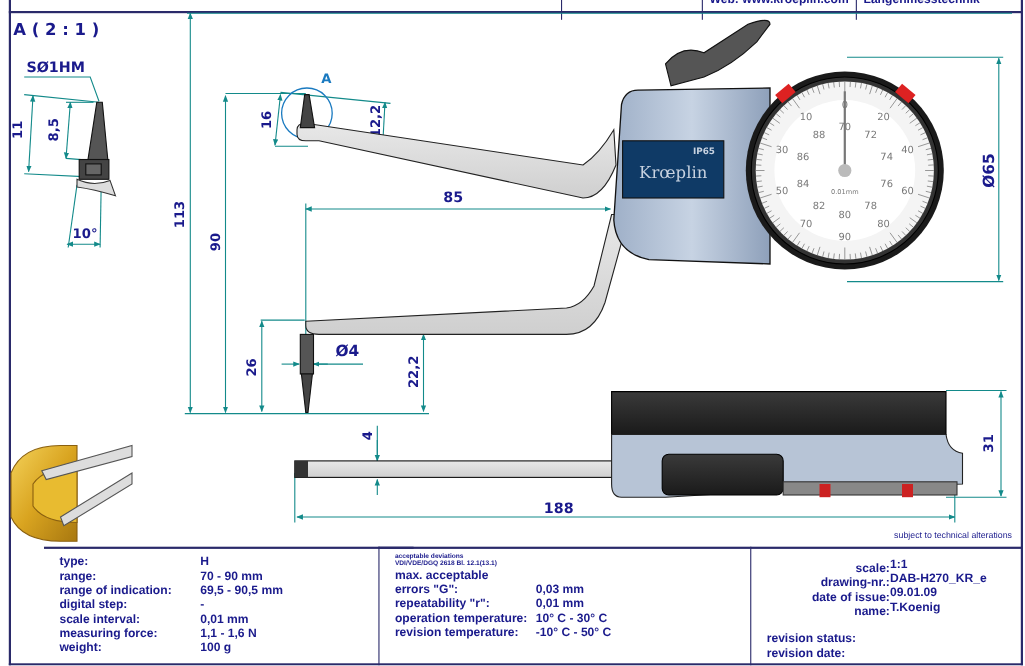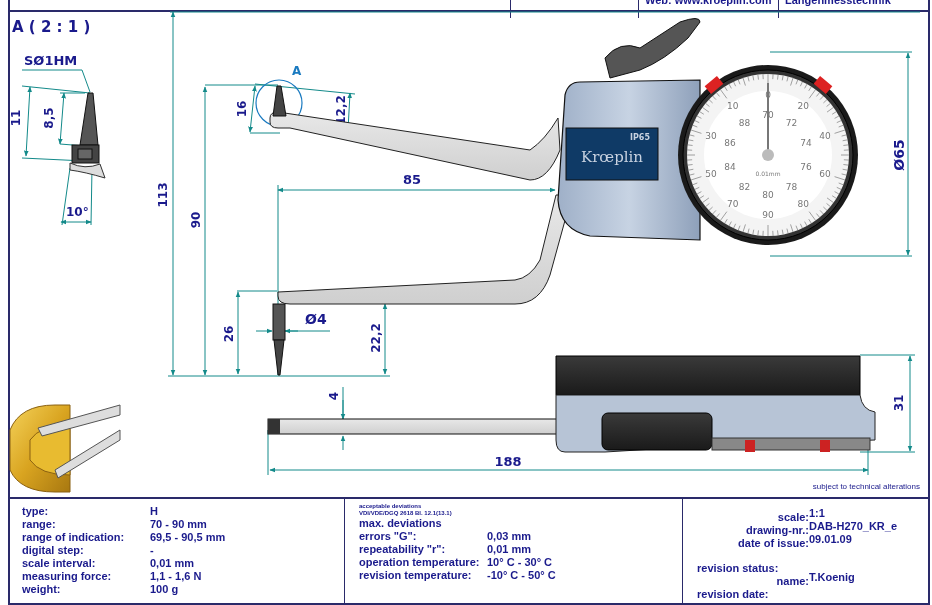--- a/index.html
+++ b/index.html
@@ -11,21 +11,21 @@
   .top-box span { display:block; padding-left: 6px; margin-top:-3px; }
   #drawing { position: absolute; left: 0; top: 0; }
   .dim { font-family: "DejaVu Sans", sans-serif; font-weight: bold; fill: #1a1a8c; }
   .note { position: absolute; right: 12px; top: 482px; font-size: 8px; color: #1a1a8c; }
   .tb { position: absolute; top: 497px; height: 108px; border-top: 2px solid #2a2a6a; box-sizing: border-box; }
   .tb1 { left: 8px; width: 336px; }
   .tb2 { left: 344px; width: 338px; border-left: 1.5px solid #2a2a6a; }
   .tb3 { left: 682px; width: 248px; border-left: 1.5px solid #2a2a6a; }
   .row { display: flex; font-weight: bold; color: #1a1a8c; font-size: 11px; line-height: 13px; }
   .tb1 .row .k { width: 128px; padding-left: 14px; }
-  .tb1 { padding-top: 6px; }
+  .tb1 { padding-top: 6px; margin-left: 32px; }
   .tb2 { padding-top: 4px; padding-left: 14px; }
   .small { font-size: 6px; line-height: 7px; color: #1a1a8c; font-weight: bold; }
   .tb2 .row .k { width: 128px; }
   .tb3 { padding-top: 12px; padding-left: 14px; }
   .tb3 .row .k { width: 112px; text-align: right; }
   .tb3 .row .v { margin-top: -4px; }
   .bottom-line { position:absolute; left:8px; top:603px; width:922px; height:2px; background:#2a2a6a; }
 </style>
 </head>
 <body>
@@ -337,21 +337,21 @@
     </div>
   <div class="row">
       <div class="k">weight:</div>
       <div class="v">100 g</div>
     </div>
 </div>
 
 <div class="tb tb2">
   <div class="small">acceptable deviations</div>
   <div class="small">VDI/VDE/DGQ 2618 Bl. 12.1(13.1)</div>
-  <div class="row">max. deviations</div>
+  <div class="row">max. acceptable</div>
   <div class="row">
       <div class="k">errors "G":</div>
       <div class="v">0,03 mm</div>
     </div>
   <div class="row">
       <div class="k">repeatability "r":</div>
       <div class="v">0,01 mm</div>
     </div>
   <div class="row">
       <div class="k">operation temperature:</div>
@@ -369,21 +369,21 @@
       <div class="v">1:1</div>
     </div>
   <div class="row">
       <div class="k">drawing-nr.:</div>
       <div class="v">DAB-H270_KR_e</div>
     </div>
   <div class="row">
       <div class="k">date of issue:</div>
       <div class="v">09.01.09</div>
     </div>
-  <div class="row" style="margin-top:12px">revision status:</div>
   <div class="row">
       <div class="k">name:</div>
       <div class="v">T.Koenig</div>
     </div>
+  <div class="row" style="margin-top:12px">revision status:</div>
   <div class="row">revision date:</div>
 </div>
 
 <div class="bottom-line"></div>
 
 </body></html>

